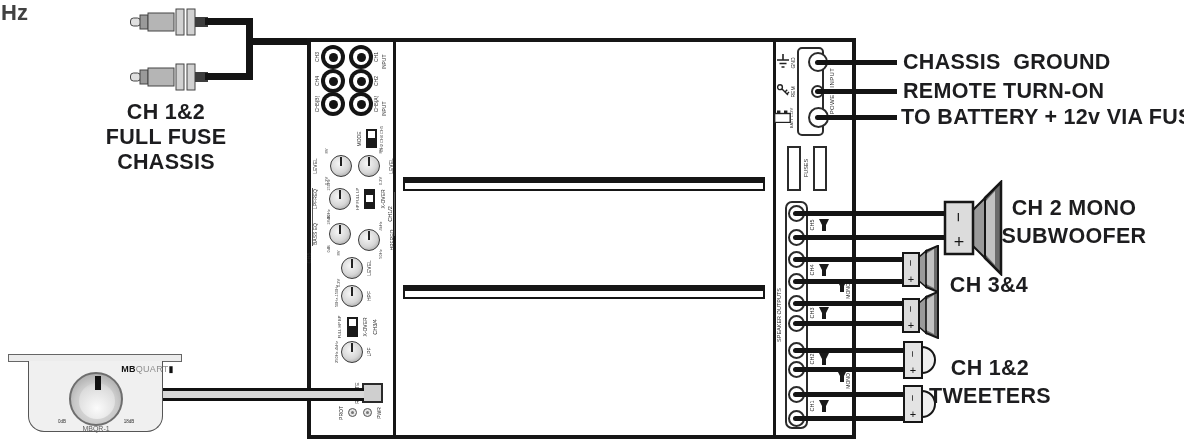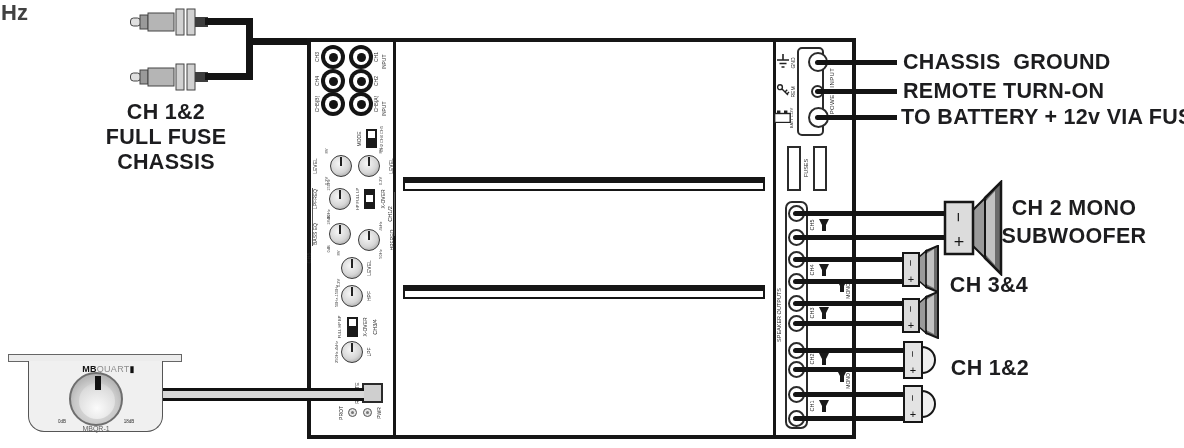--- a/index.html
+++ b/index.html
@@ -186,21 +186,21 @@
 
   <div class="port" style="left:362px;top:383px;"></div>
   <span class="v" style="left:357px;top:393px;">REMOTE</span>
   <div class="led" style="left:348px;top:408px;"></div>
   <div class="led" style="left:363px;top:408px;"></div>
   <span class="v" style="left:341px;top:413px;">PROT</span>
   <span class="v" style="left:379px;top:413px;">PWR</span>
 
   <div class="plate" style="left:8px;top:354px;width:174px;height:8px;"></div>
   <div class="rbody" style="left:28px;top:361px;width:135px;height:71px;"></div>
-  <div class="logo" style="left:28px;top:364px;width:161px;"><b>MB</b><span class="lt">QUART</span><span class="blk">▮</span></div>
+  <div class="logo" style="left:28px;top:364px;width:161px;padding-left:39px;"><b>MB</b><span class="lt">QUART</span><span class="blk">▮</span></div>
   <div class="rknob" style="left:69px;top:372px;">
     <span class="dome"></span>
       <span class="ind"></span>
   </div>
   <span class="tinymark" style="left:62px;top:421px;">0dB</span>
   <span class="tinymark" style="left:129px;top:421px;">18dB</span>
   <div class="tinymark" style="left:96px;top:428px;font-size:7px;color:#5d5d5d;">MBQR-1</div>
   <div class="abs" style="left:163px;top:388px;width:201px;height:13px;border-top:3.5px solid #111;border-bottom:3.5px solid #111;background:#d8d8d8;box-sizing:border-box;"></div>
 
   <svg class="abs" style="left:776px;top:54px;" width="14" height="16" viewBox="0 0 14 16">
@@ -333,14 +333,15 @@
     <path d="M19,7 A13,13 0 0 1 19,33 Z" fill="#efefef" stroke="#161616" stroke-width="2"></path>
     <rect x="1" y="2" width="18" height="36" fill="#e3e3e3" stroke="#161616" stroke-width="2"></rect>
     <text x="10" y="17" font-size="11" text-anchor="middle" fill="#161616" transform="rotate(-90 10 14)">−</text>
     <text x="10" y="34" font-size="11" text-anchor="middle" fill="#161616">+</text>
   </svg>
 
   <div class="bl" style="left:1074px;top:208px;">CH 2 MONO</div>
   <div class="bl" style="left:1074px;top:236px;">SUBWOOFER</div>
   <div class="bl" style="left:989px;top:285px;">CH 3&amp;4</div>
   <div class="bl" style="left:990px;top:368px;">CH 1&amp;2</div>
+  <div class="bl" style="left:990px;top:396px;">TWEETERS</div>
 
 </div>
 
 </body></html>

